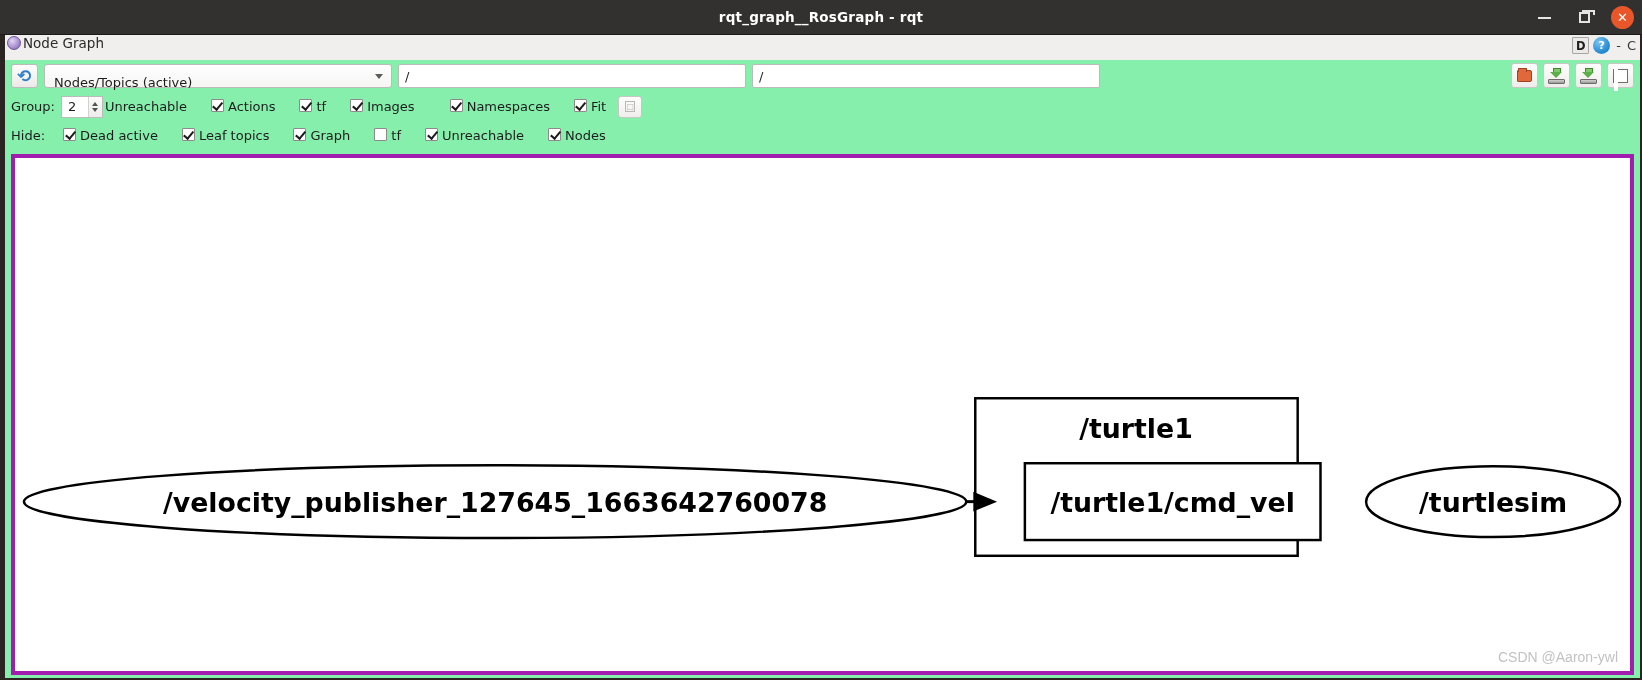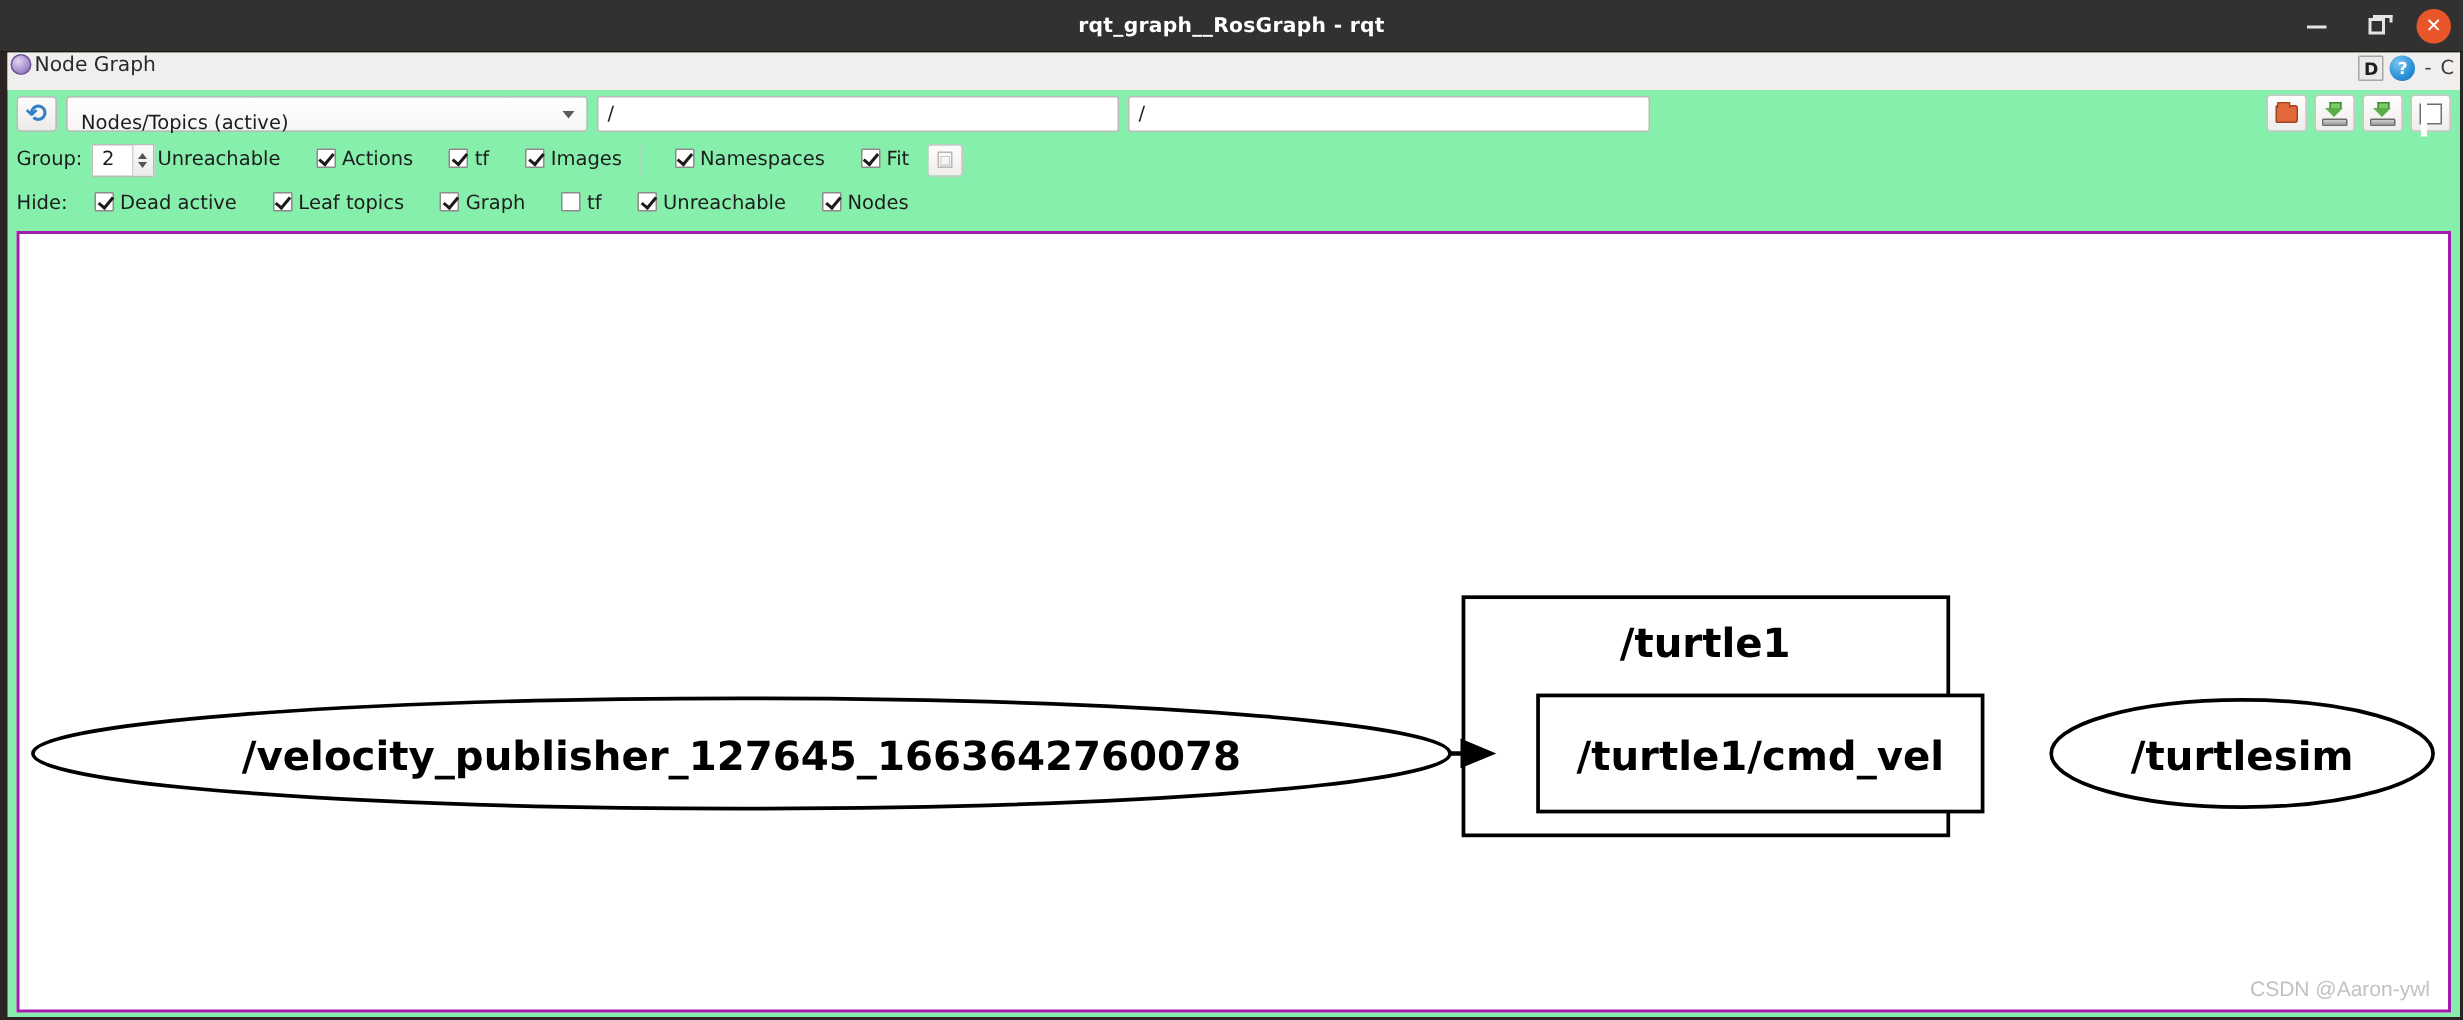--- a/index.html
+++ b/index.html
@@ -300,21 +300,21 @@
     font-size: 8px; color: #b9b7b5;
     display: flex; align-items: center; justify-content: center;
   }
 
   
   #graph-canvas {
     position: relative;
     margin: 4px 6px 6px 6px;
     height: 521px;
     background: #ffffff;
-    border: 2px solid #a21caf;
+    border: 4px solid #a21caf;
     overflow: hidden;
   }
   #graph-svg { display: block; width: 100%; height: 100%; }
   .node-label {
     font-family: "DejaVu Sans", "Liberation Sans", sans-serif;
     font-weight: bold;
     fill: #000000;
   }
   #watermark {
     position: absolute;

